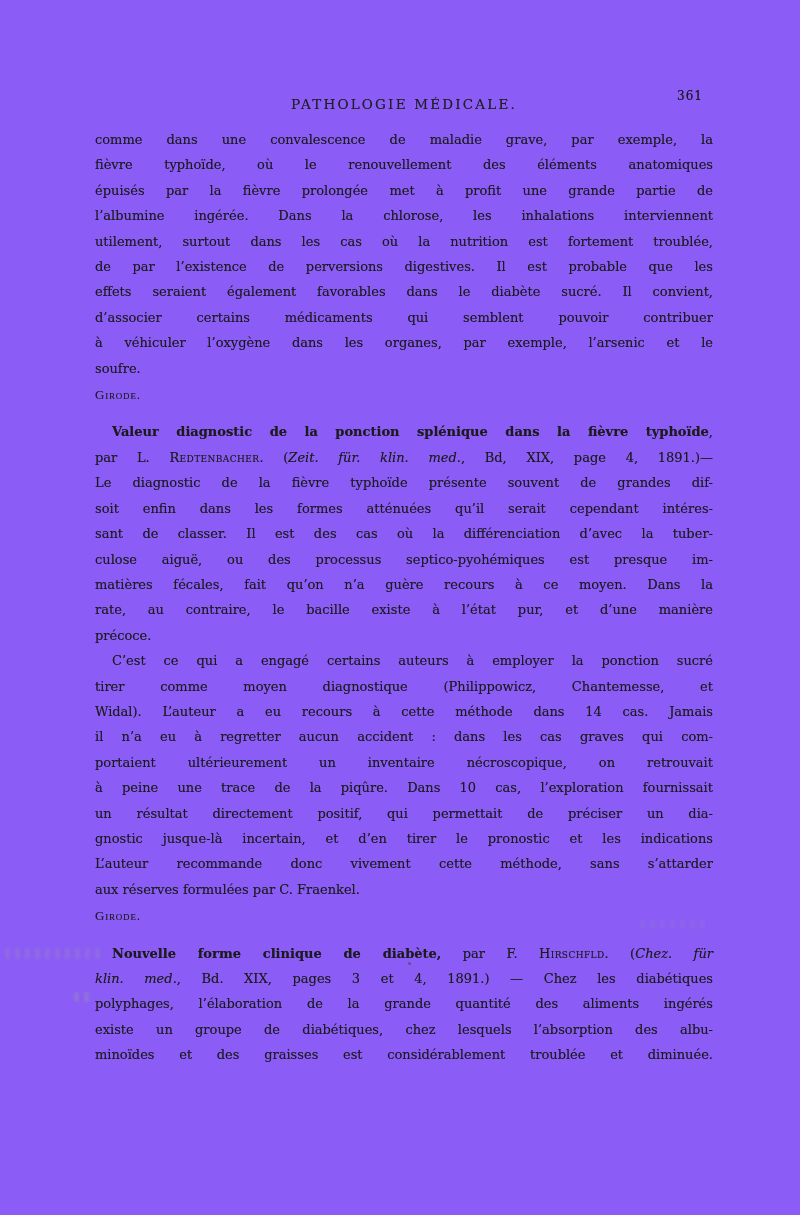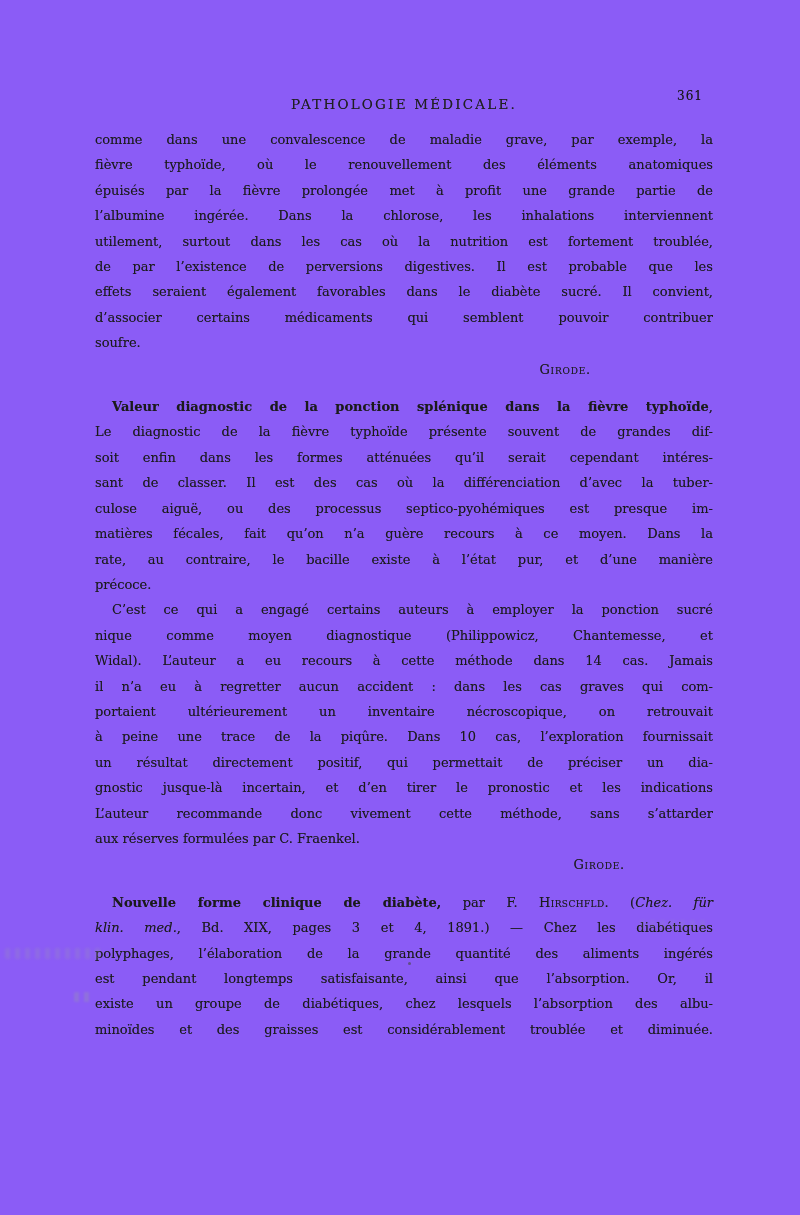--- a/index.html
+++ b/index.html
@@ -48,24 +48,25 @@
     white-space: normal;
   }
   .line.last { text-align-last: left; }
   .line.indent { text-indent: 17px; }
   .seg-b { font-weight: bold; }
   .seg-i { font-style: italic; }
   .seg-sc { font-variant: small-caps; letter-spacing: 0.4px; }
   .signature {
     line-height: 25.4px;
     margin: 1px 0 12px 0;
-    text-align: right;
+    text-align: left;
     font-variant: small-caps;
     letter-spacing: 0.8px;
     color: #1d1d1d;
+    font-family: Liberation Serif, serif;
   }
   
   .artifact {
     position: absolute;
     pointer-events: none;
   }
   .ghost-text {
     background: repeating-linear-gradient(90deg, #9aa0a3 0 5px, transparent 5px 10px);
     filter: blur(1.4px);
     opacity: 0.22;
@@ -91,51 +92,52 @@
   <div class="content">
       <div class="paragraph">
         <div class="line"><span>comme dans une convalescence de maladie grave, par exemple, la</span></div>
         <div class="line"><span>fièvre typhoïde, où le renouvellement des éléments anatomiques</span></div>
         <div class="line"><span>épuisés par la fièvre prolongée met à profit une grande partie de</span></div>
         <div class="line"><span>l’albumine ingérée. Dans la chlorose, les inhalations interviennent</span></div>
         <div class="line"><span>utilement, surtout dans les cas où la nutrition est fortement troublée,</span></div>
         <div class="line"><span>de par l’existence de perversions digestives. Il est probable que les</span></div>
         <div class="line"><span>effets seraient également favorables dans le diabète sucré. Il convient,</span></div>
         <div class="line"><span>d’associer certains médicaments qui semblent pouvoir contribuer</span></div>
+        <div class="line"><span>à véhiculer l’oxygène dans les organes, par exemple, l’arsenic et le</span></div>
         <div class="line last"><span>soufre.</span></div>
       </div>
       <div class="signature" style="padding-right: 122px;">Girode.</div>
       <div class="paragraph">
         <div class="line indent"><span class="seg-b">Valeur diagnostic de la ponction splénique dans la fièvre typhoïde</span><span>,</span></div>
+        <div class="line"><span>par L. </span><span class="seg-sc">Redtenbacher</span><span>. (</span><span class="seg-i">Zeit. für. klin. med.</span><span>, Bd, XIX, page 4, 1891.)—</span></div>
         <div class="line"><span>Le diagnostic de la fièvre typhoïde présente souvent de grandes dif-</span></div>
         <div class="line"><span>soit enfin dans les formes atténuées qu’il serait cependant intéres-</span></div>
         <div class="line"><span>sant de classer. Il est des cas où la différenciation d’avec la tuber-</span></div>
         <div class="line"><span>culose aiguë, ou des processus septico-pyohémiques est presque im-</span></div>
         <div class="line"><span>matières fécales, fait qu’on n’a guère recours à ce moyen. Dans la</span></div>
         <div class="line"><span>rate, au contraire, le bacille existe à l’état pur, et d’une manière</span></div>
         <div class="line last"><span>précoce.</span></div>
       </div>
       <div class="paragraph">
         <div class="line indent"><span>C’est ce qui a engagé certains auteurs à employer la ponction sucré</span></div>
-        <div class="line"><span>nique comme moyen diagnostique (Philippowicz, Chantemesse, et</span></div>
+        <div class="line"><span>tirer comme moyen diagnostique (Philippowicz, Chantemesse, et</span></div>
         <div class="line"><span>Widal). L’auteur a eu recours à cette méthode dans 14 cas. Jamais</span></div>
         <div class="line"><span>il n’a eu à regretter aucun accident : dans les cas graves qui com-</span></div>
         <div class="line"><span>portaient ultérieurement un inventaire nécroscopique, on retrouvait</span></div>
         <div class="line"><span>à peine une trace de la piqûre. Dans 10 cas, l’exploration fournissait</span></div>
         <div class="line"><span>un résultat directement positif, qui permettait de préciser un dia-</span></div>
         <div class="line"><span>gnostic jusque-là incertain, et d’en tirer le pronostic et les indications</span></div>
         <div class="line"><span>L’auteur recommande donc vivement cette méthode, sans s’attarder</span></div>
         <div class="line last"><span>aux réserves formulées par C. Fraenkel.</span></div>
       </div>
       <div class="signature" style="padding-right: 88px;">Girode.</div>
       <div class="paragraph">
         <div class="line indent"><span class="seg-b">Nouvelle forme clinique de diabète,</span><span> par F. </span><span class="seg-sc">Hirschfld</span><span>. (</span><span class="seg-i">Chez. für</span></div>
         <div class="line"><span class="seg-i">klin. med.</span><span>, Bd. XIX, pages 3 et 4, 1891.) — Chez les diabétiques</span></div>
         <div class="line"><span>polyphages, l’élaboration de la grande quantité des aliments ingérés</span></div>
-        <div class="line"><span>est pendant longtemps satisfaisante, ainsi que l’absorption. Or, il</span></div>
         <div class="line"><span>existe un groupe de diabétiques, chez lesquels l’absorption des albu-</span></div>
         <div class="line"><span>minoïdes et des graisses est considérablement troublée et diminuée.</span></div>
       </div>
     </div>
 
   <div class="artifact ghost-text" style="left:5px; top:948px; width:100px; height:11px;"></div>
   <div class="artifact ghost-text" style="left:640px; top:920px; width:68px; height:9px; opacity:0.14;"></div>
   <div class="artifact ghost-text" style="left:74px; top:992px; width:20px; height:10px; opacity:0.3; filter:blur(0.8px);"></div>
   <div class="artifact stray-dot" style="left:408px; top:962px;"></div>
 

